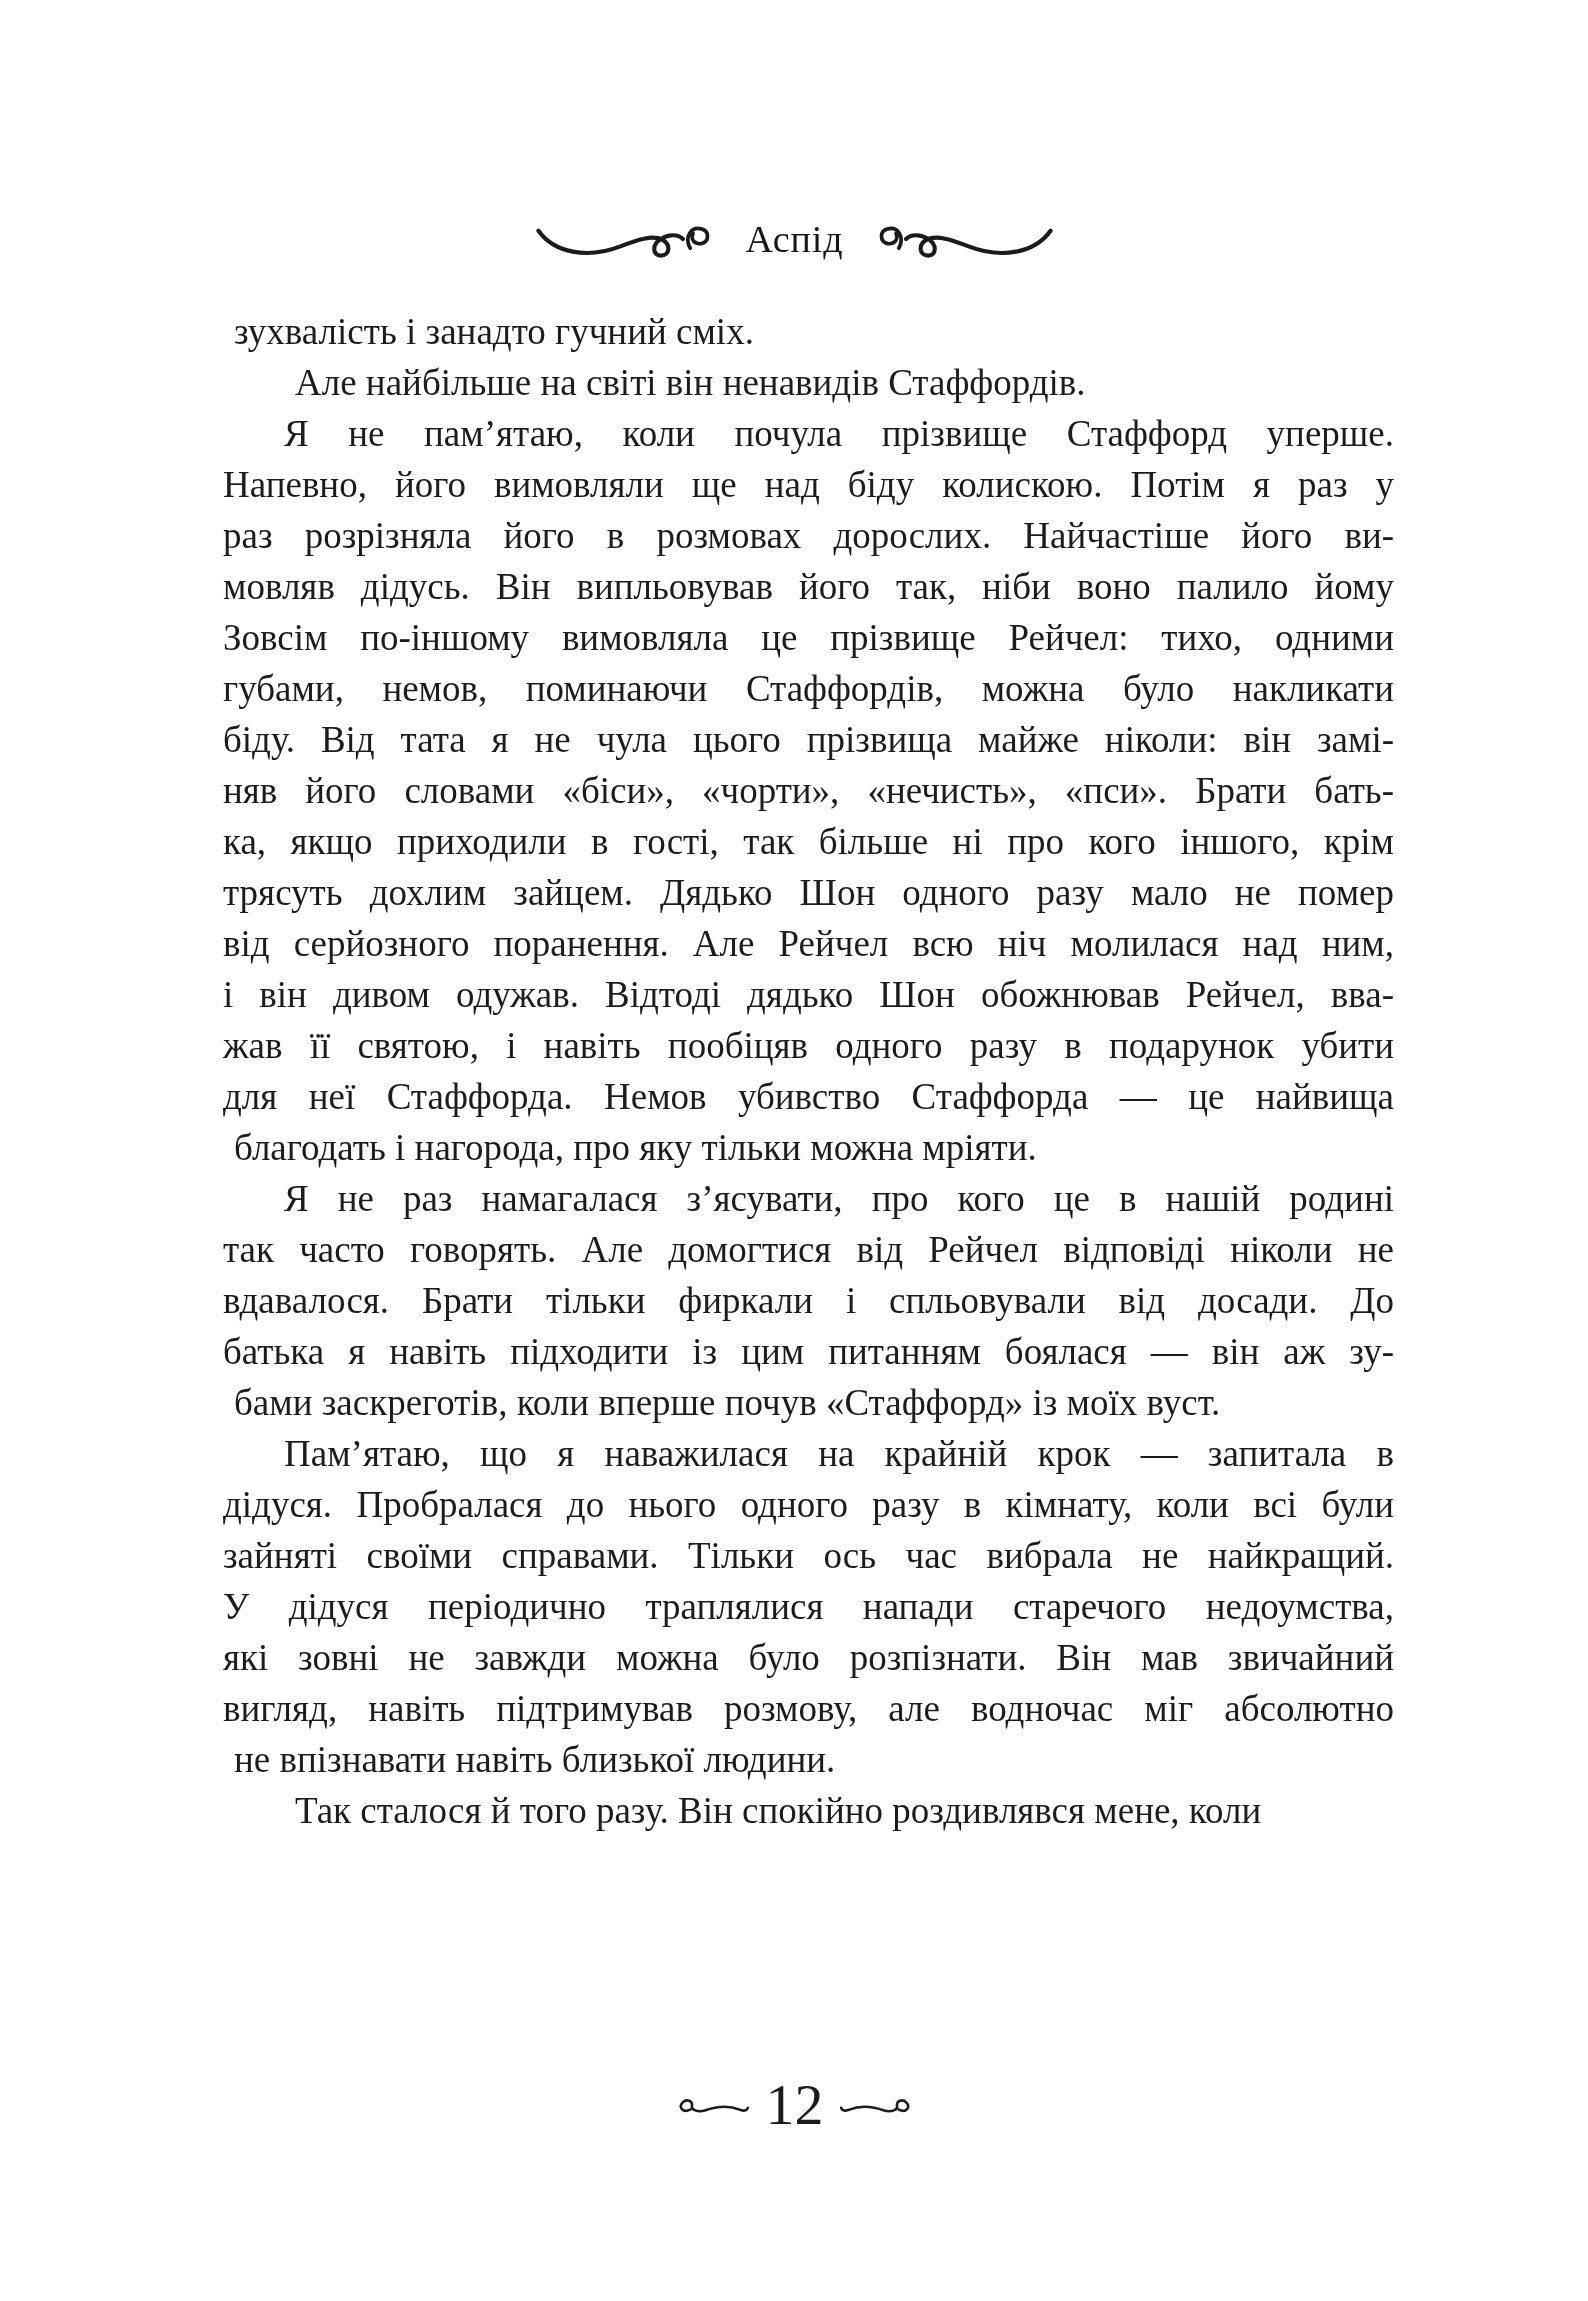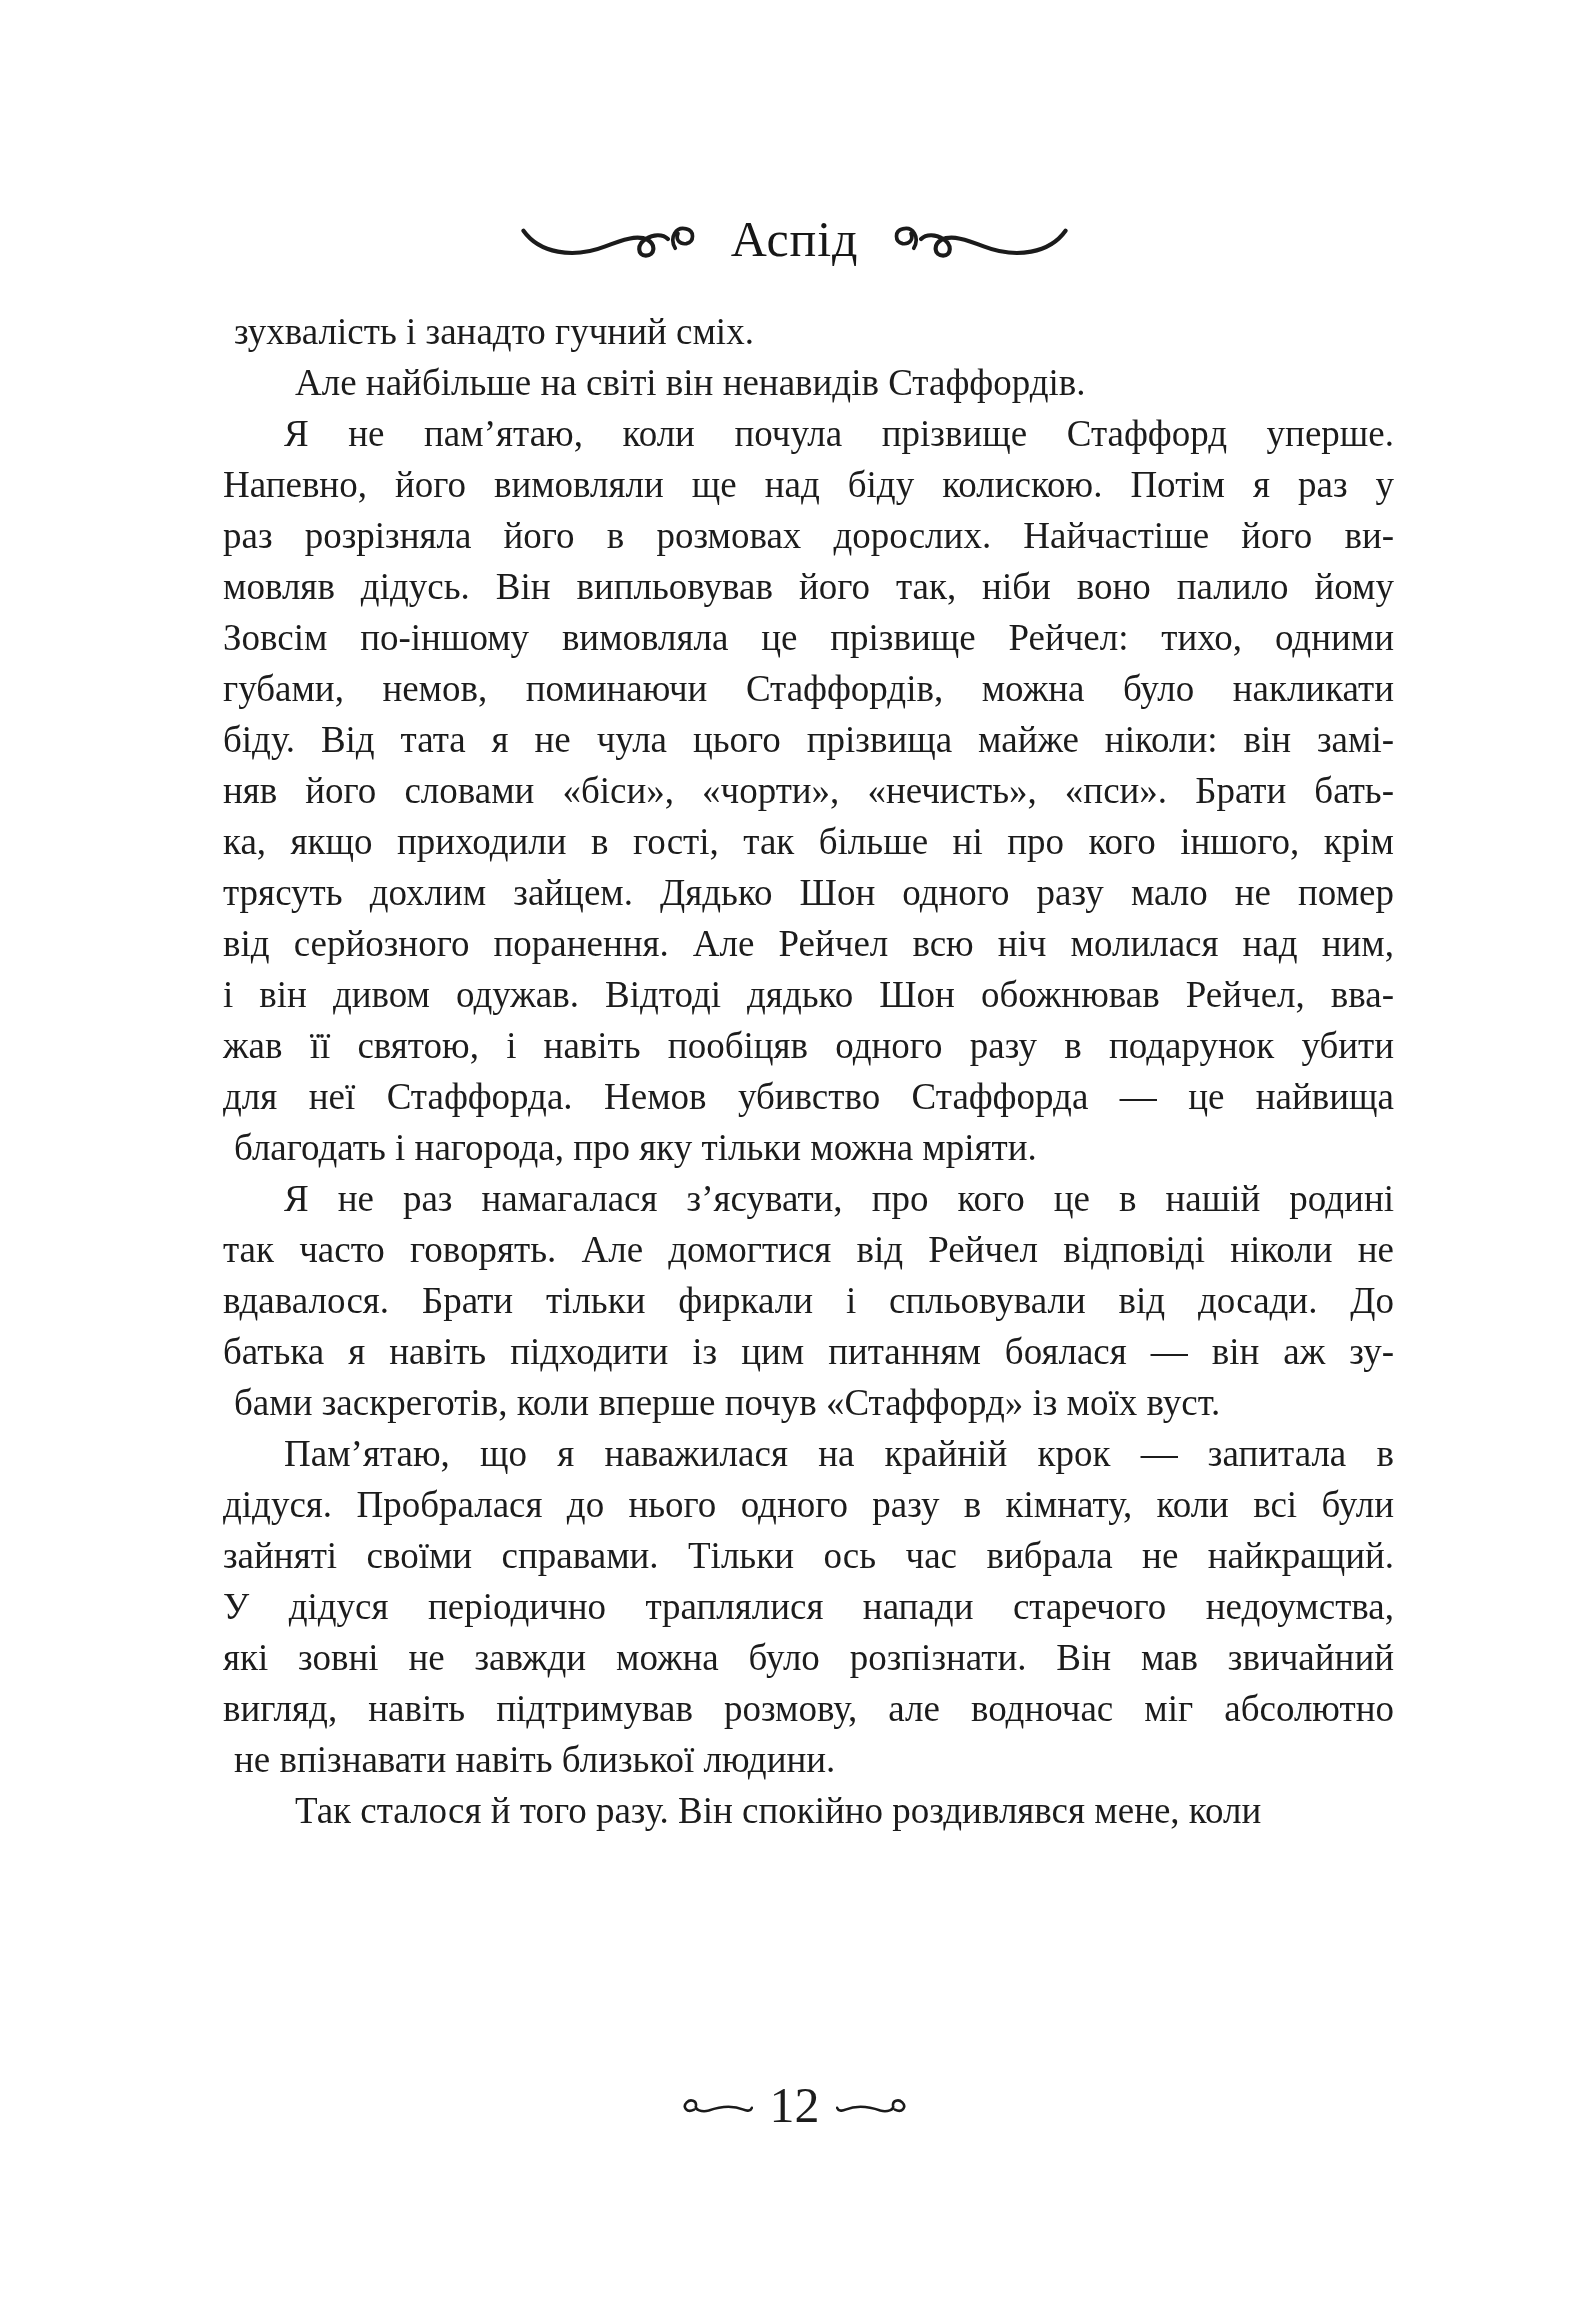--- a/index.html
+++ b/index.html
@@ -28,21 +28,21 @@
     left: 0;
     width: 100%;
     height: 83px;
     display: flex;
     justify-content: center;
     align-items: center;
     gap: 20.4px;
   }
   .chapter-title {
     margin: 0;
-    font-size: 50px;
+    font-size: 38px;
     font-weight: 400;
     line-height: 1;
     color: #171717;
     letter-spacing: 0.9px;
     white-space: nowrap;
   }
   .flourish { display: block; }
   .flourish.mirrored { transform: scaleX(-1); }
 
   
@@ -70,21 +70,21 @@
     top: 2072px;
     left: 0;
     width: 100%;
     height: 65px;
     display: flex;
     justify-content: center;
     align-items: center;
     gap: 16.7px;
   }
   .page-number {
-    font-size: 50px;
+    font-size: 58px;
     line-height: 1;
     color: #1c1c1c;
   }
   .footer-flourish { display: block; margin-top: 3.7px; }
   .footer-flourish.mirrored { transform: scaleX(-1); }
 </style>
 </head>
 <body>
 
 <div class="page">

